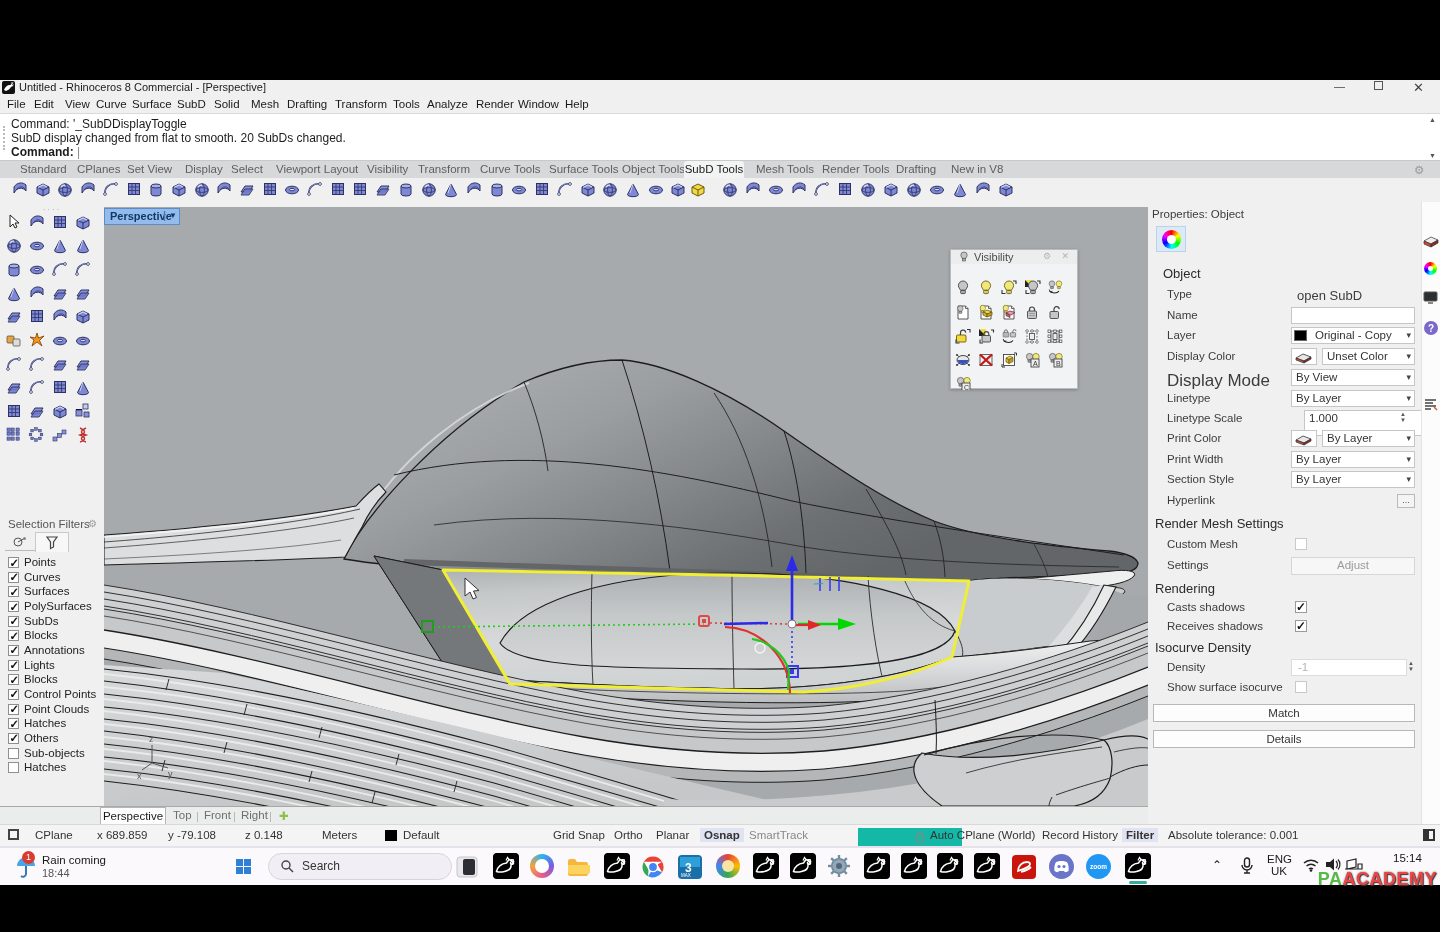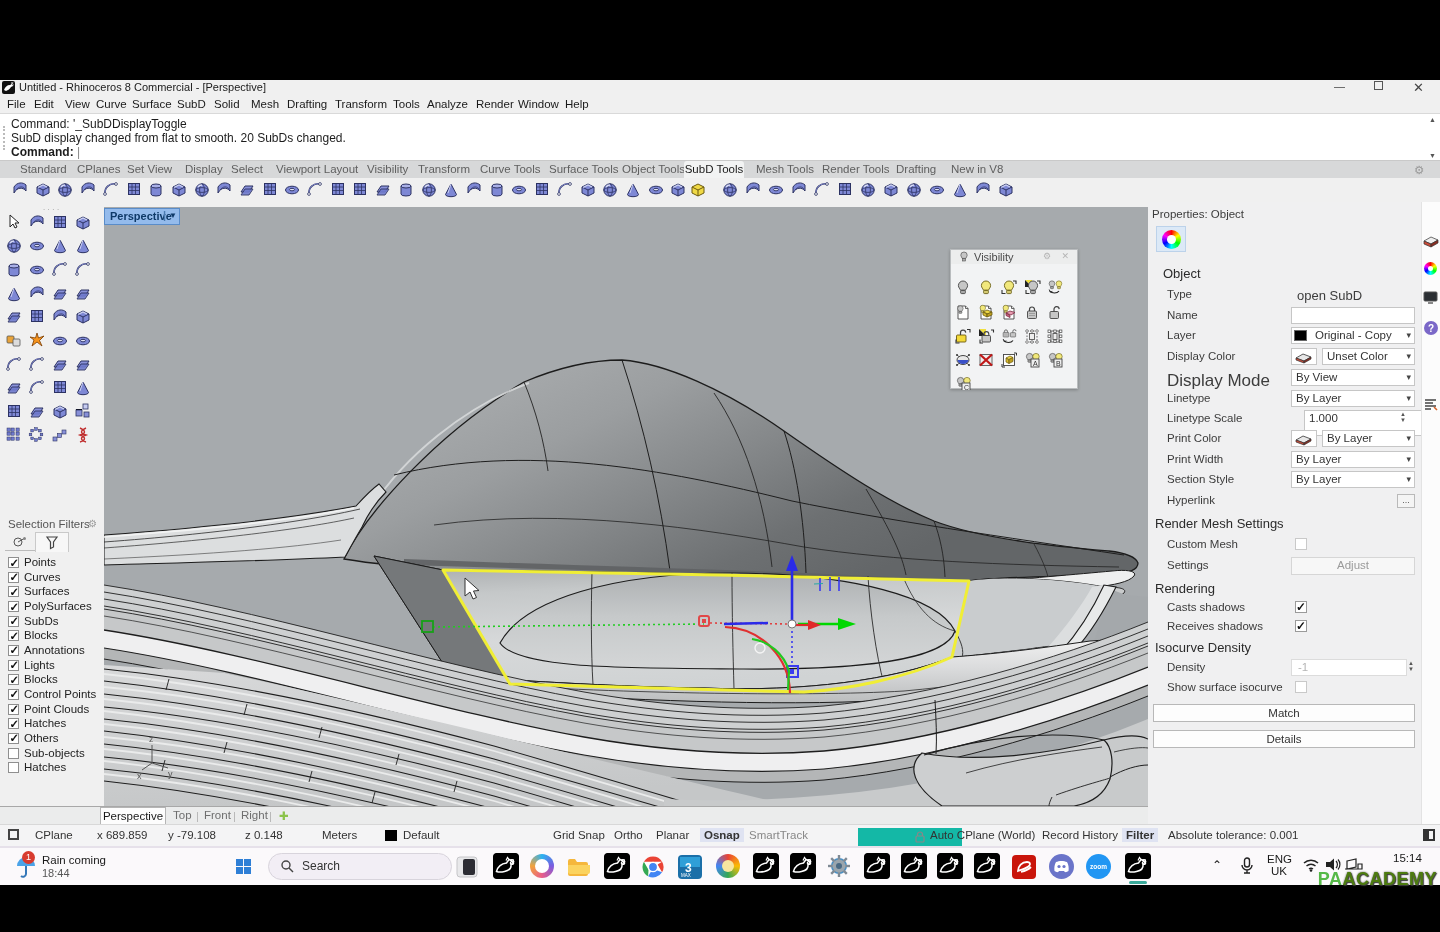--- a/index.html
+++ b/index.html
@@ -993,14 +993,14 @@
         <circle cx="9" cy="12.5" r="1.3" fill="#222"></circle>
       </svg>
       <svg class="abs" width="17" height="15" style="left:1324px;top:9px;">
         <path d="M2 5 L6 5 L10 1.5 L10 13.5 L6 10 L2 10 Z" fill="#222"></path>
         <path d="M12 4 a5 5 0 0 1 0 7 M14 2.5 a7.5 7.5 0 0 1 0 10" stroke="#222" stroke-width="1.2" fill="none"></path>
       </svg>
       <svg class="abs" width="20" height="14" style="left:1344px;top:10px;">
         <path d="M3 3 L12 1 L12 9 L3 11 Z M1 11 L14 11 M14 6 h4 v5 h-4 Z" stroke="#222" stroke-width="1.2" fill="none"></path>
       </svg>
       <div class="abs" style="left:1393px;top:4px;font-size:11.5px;color:#1a1a1a;">15:14</div>
-      <div class="abs" style="right:3px;top:21px;font-size:18px;font-weight:bold;letter-spacing:0.5px;white-space:nowrap;"><span style="color:#56b948;">PA</span><span style="color:#4d7c0f;text-shadow:0 0 2px #555, 1px 1px 1px #333;">ACADEMY</span></div>
+      <div class="abs" style="right:3px;top:21px;font-size:18px;font-weight:bold;letter-spacing:0.5px;white-space:nowrap;"><span style="color:#56b948;">PA</span><span style="color:#ef4444;text-shadow:0 0 2px #555, 1px 1px 1px #333;">ACADEMY</span></div>
     </div>
 </div>
 </body></html>

